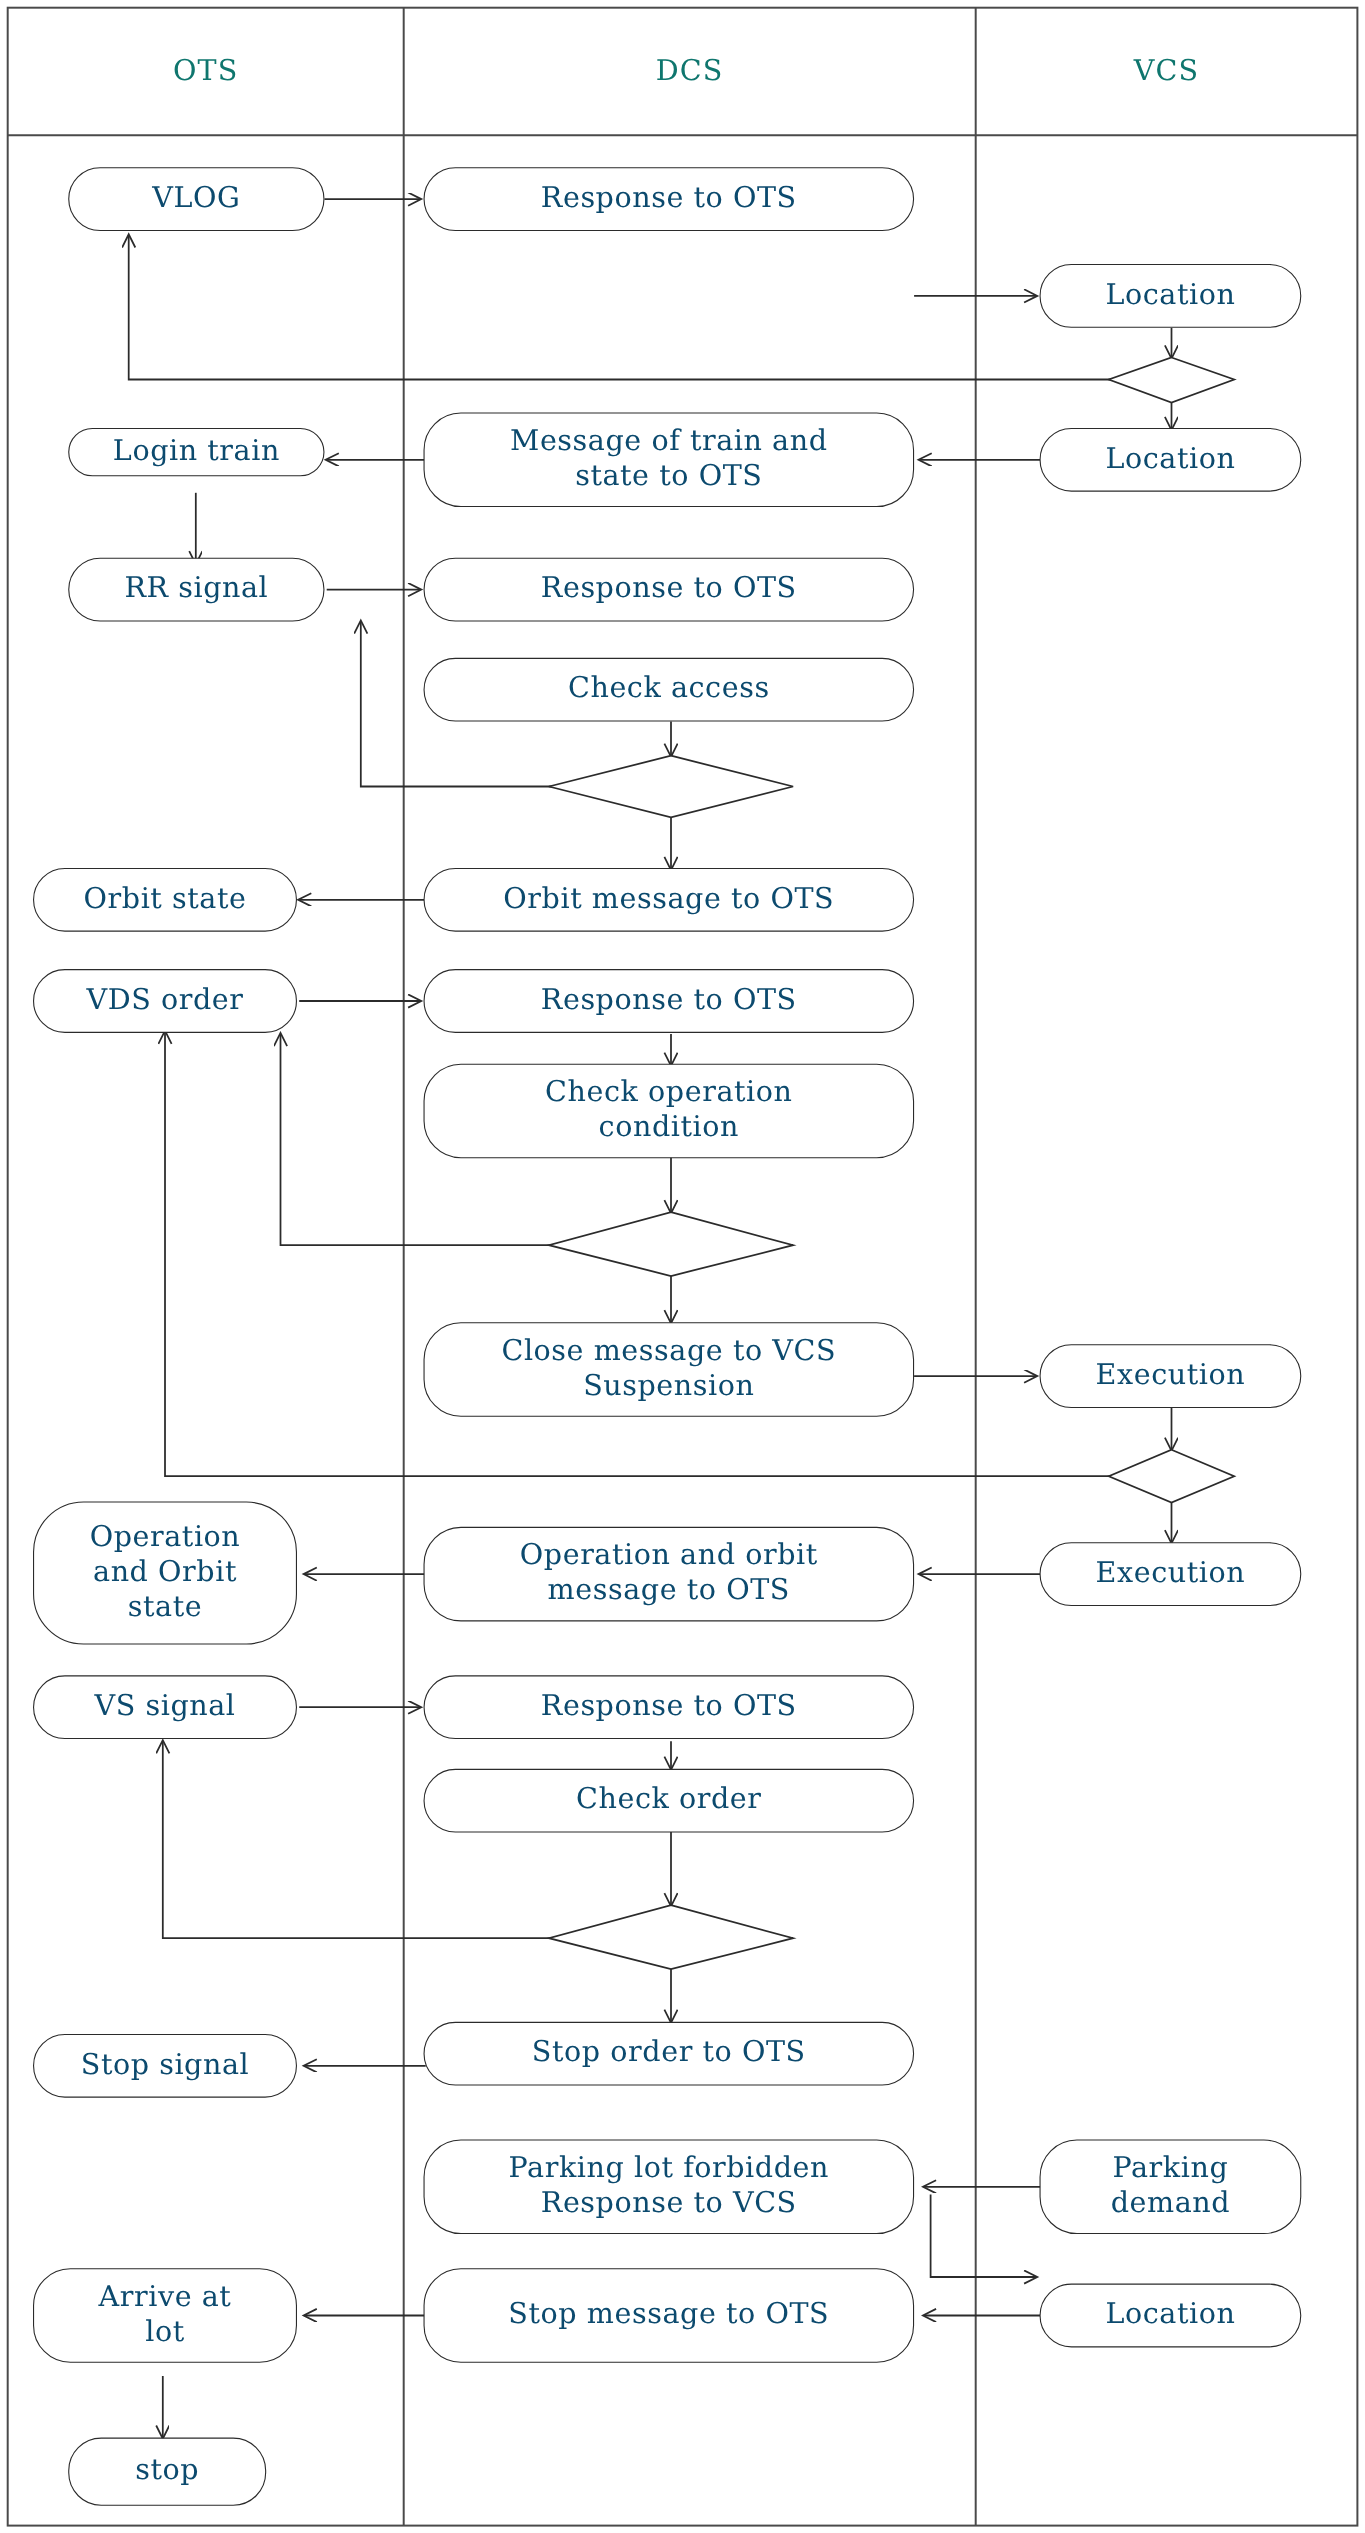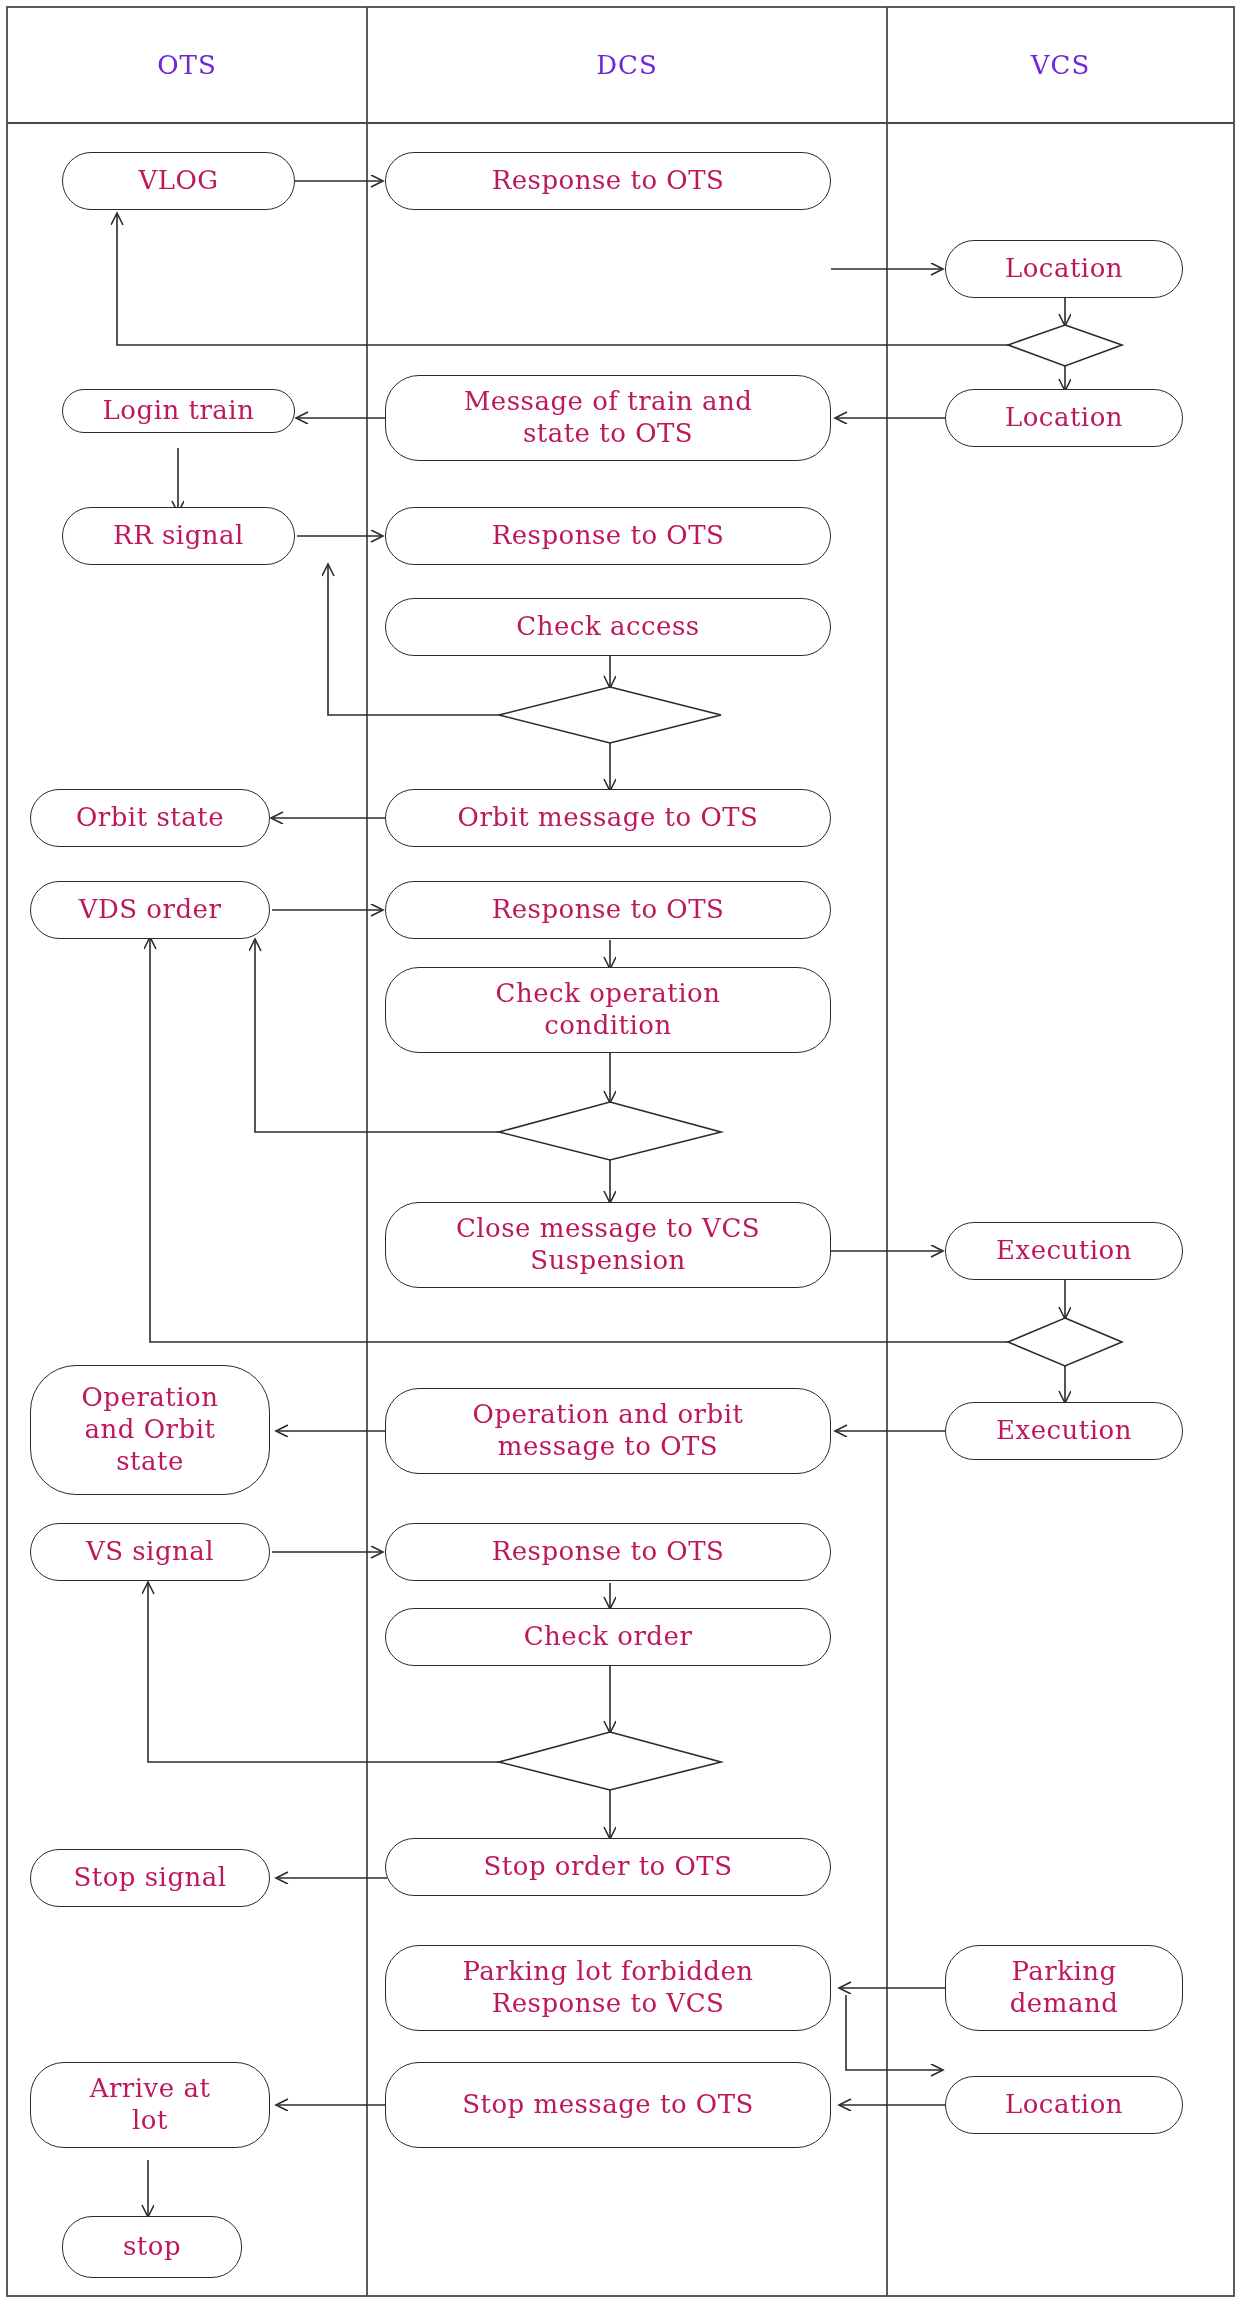--- a/index.html
+++ b/index.html
@@ -26,29 +26,29 @@
     position: absolute;
     box-sizing: border-box;
     border: 1.6px solid #2b2b2b;
     border-radius: 34px;
     background: #ffffff;
     display: flex;
     align-items: center;
     justify-content: center;
     text-align: center;
     line-height: 1.22;
-    color: #be185d;
+    color: #0c4a6e;
     font-family: "DejaVu Serif", serif;
     letter-spacing: 0.5px;
     z-index: 3;
   }
   .lane-title {
     position: absolute;
     text-align: center;
-    color: #6d28d9;
+    color: #0f766e;
     font-size: 26px;
     font-family: "DejaVu Serif", serif;
     letter-spacing: 1px;
     z-index: 2;
   }
   .f26 { font-size: 26px; }
 </style>
 </head>
 <body>
 

